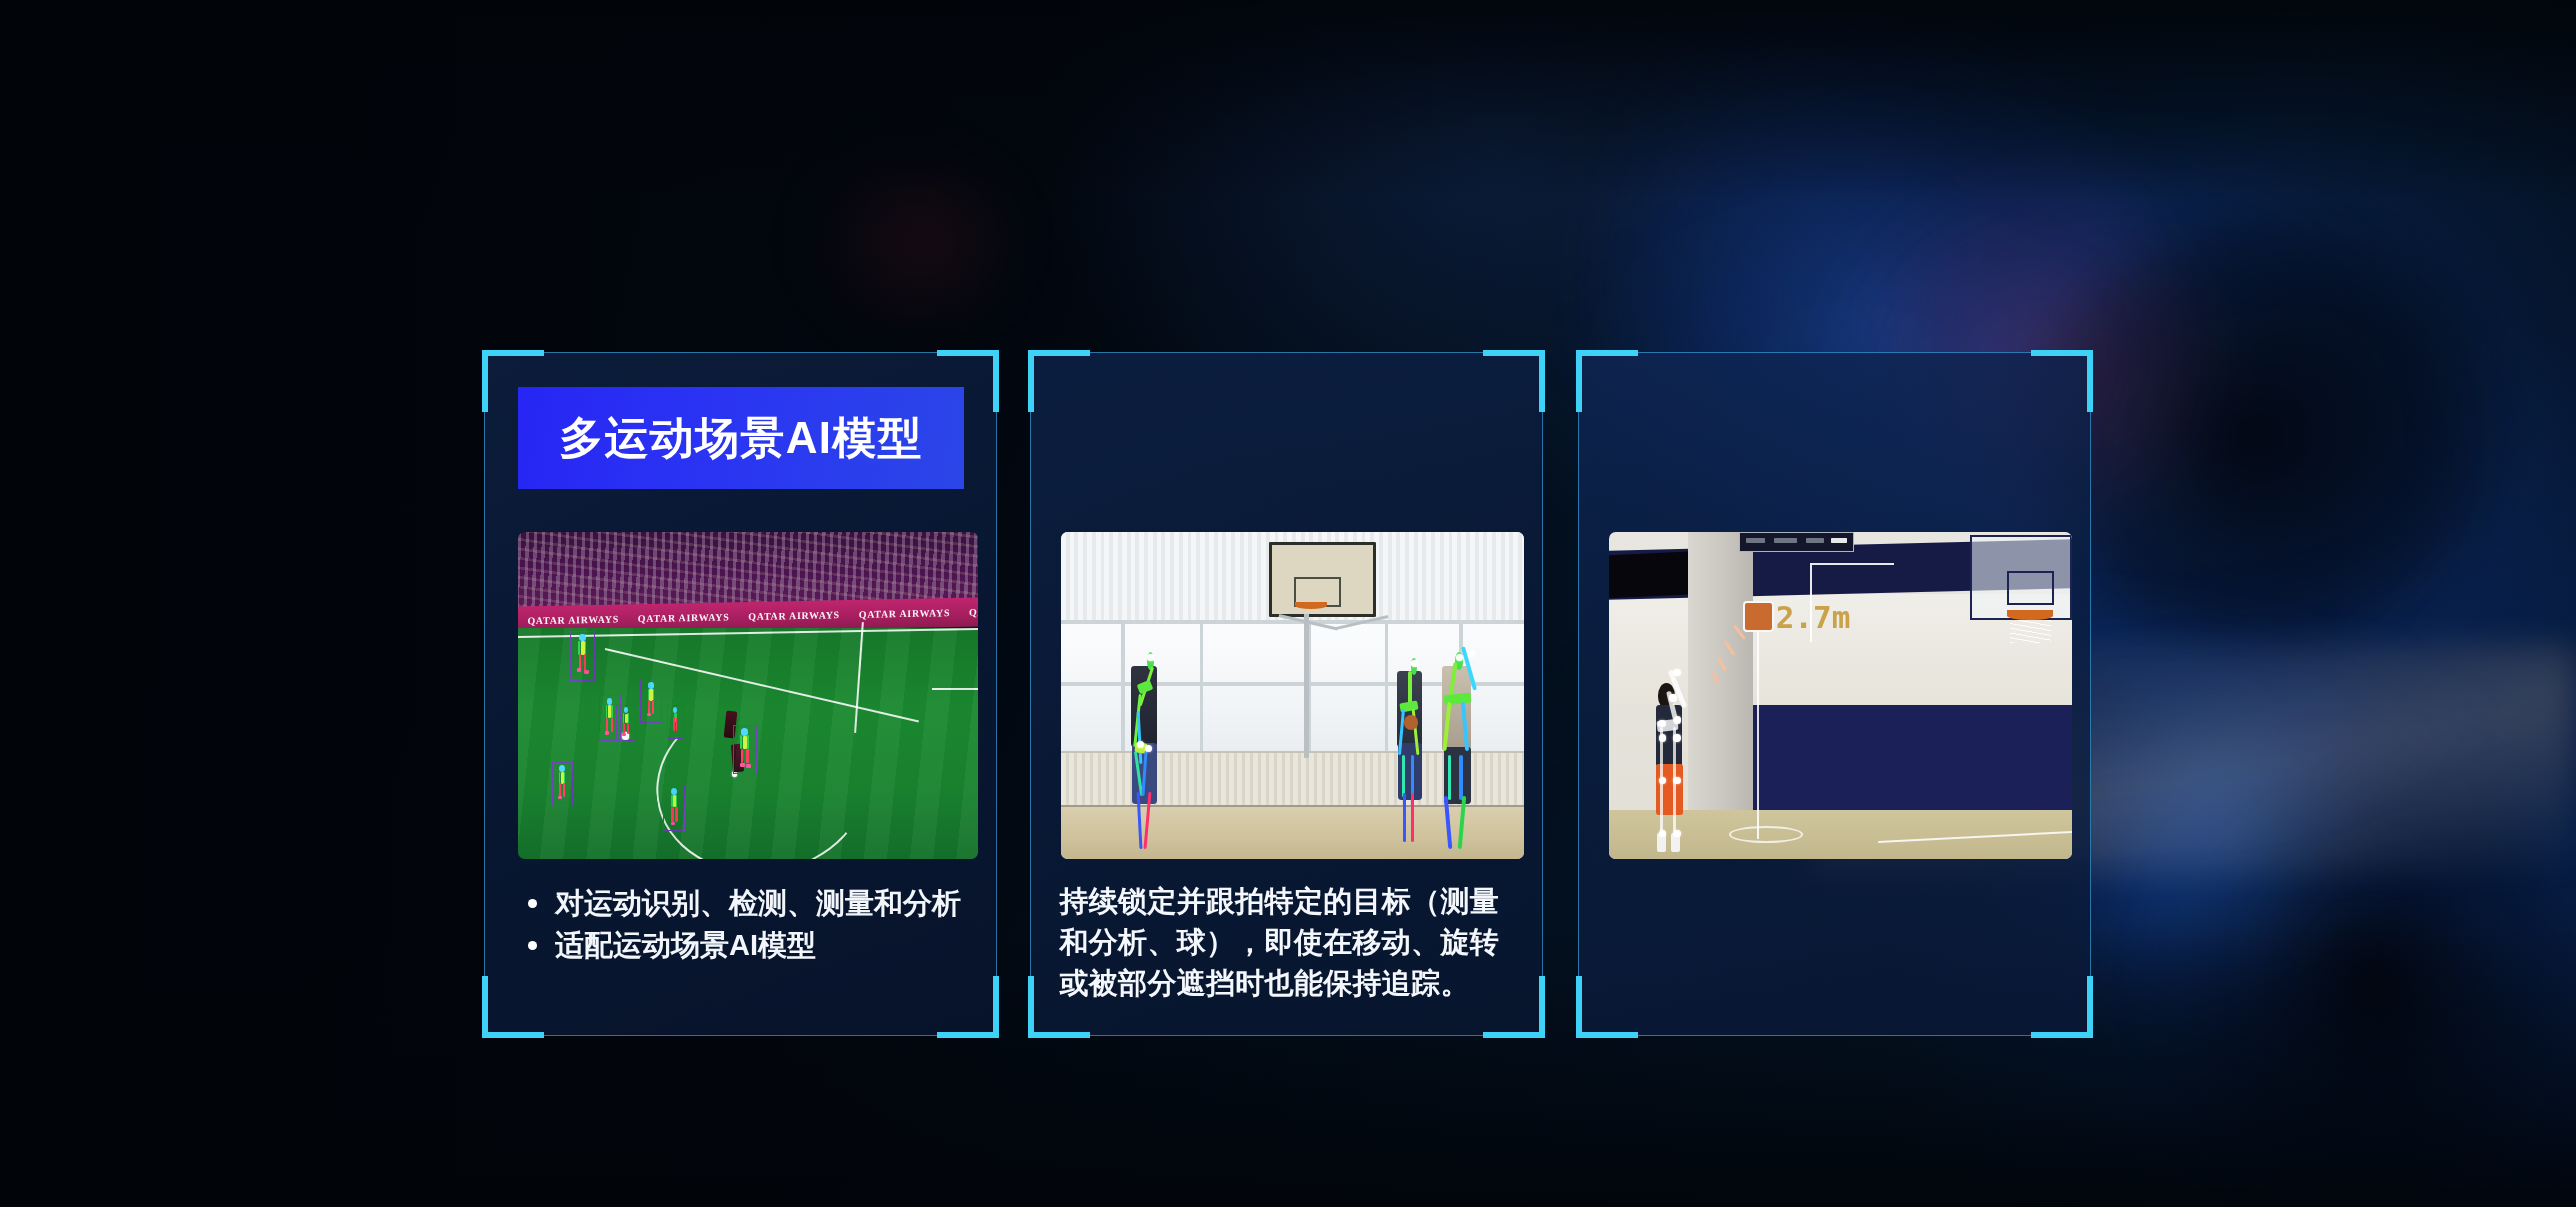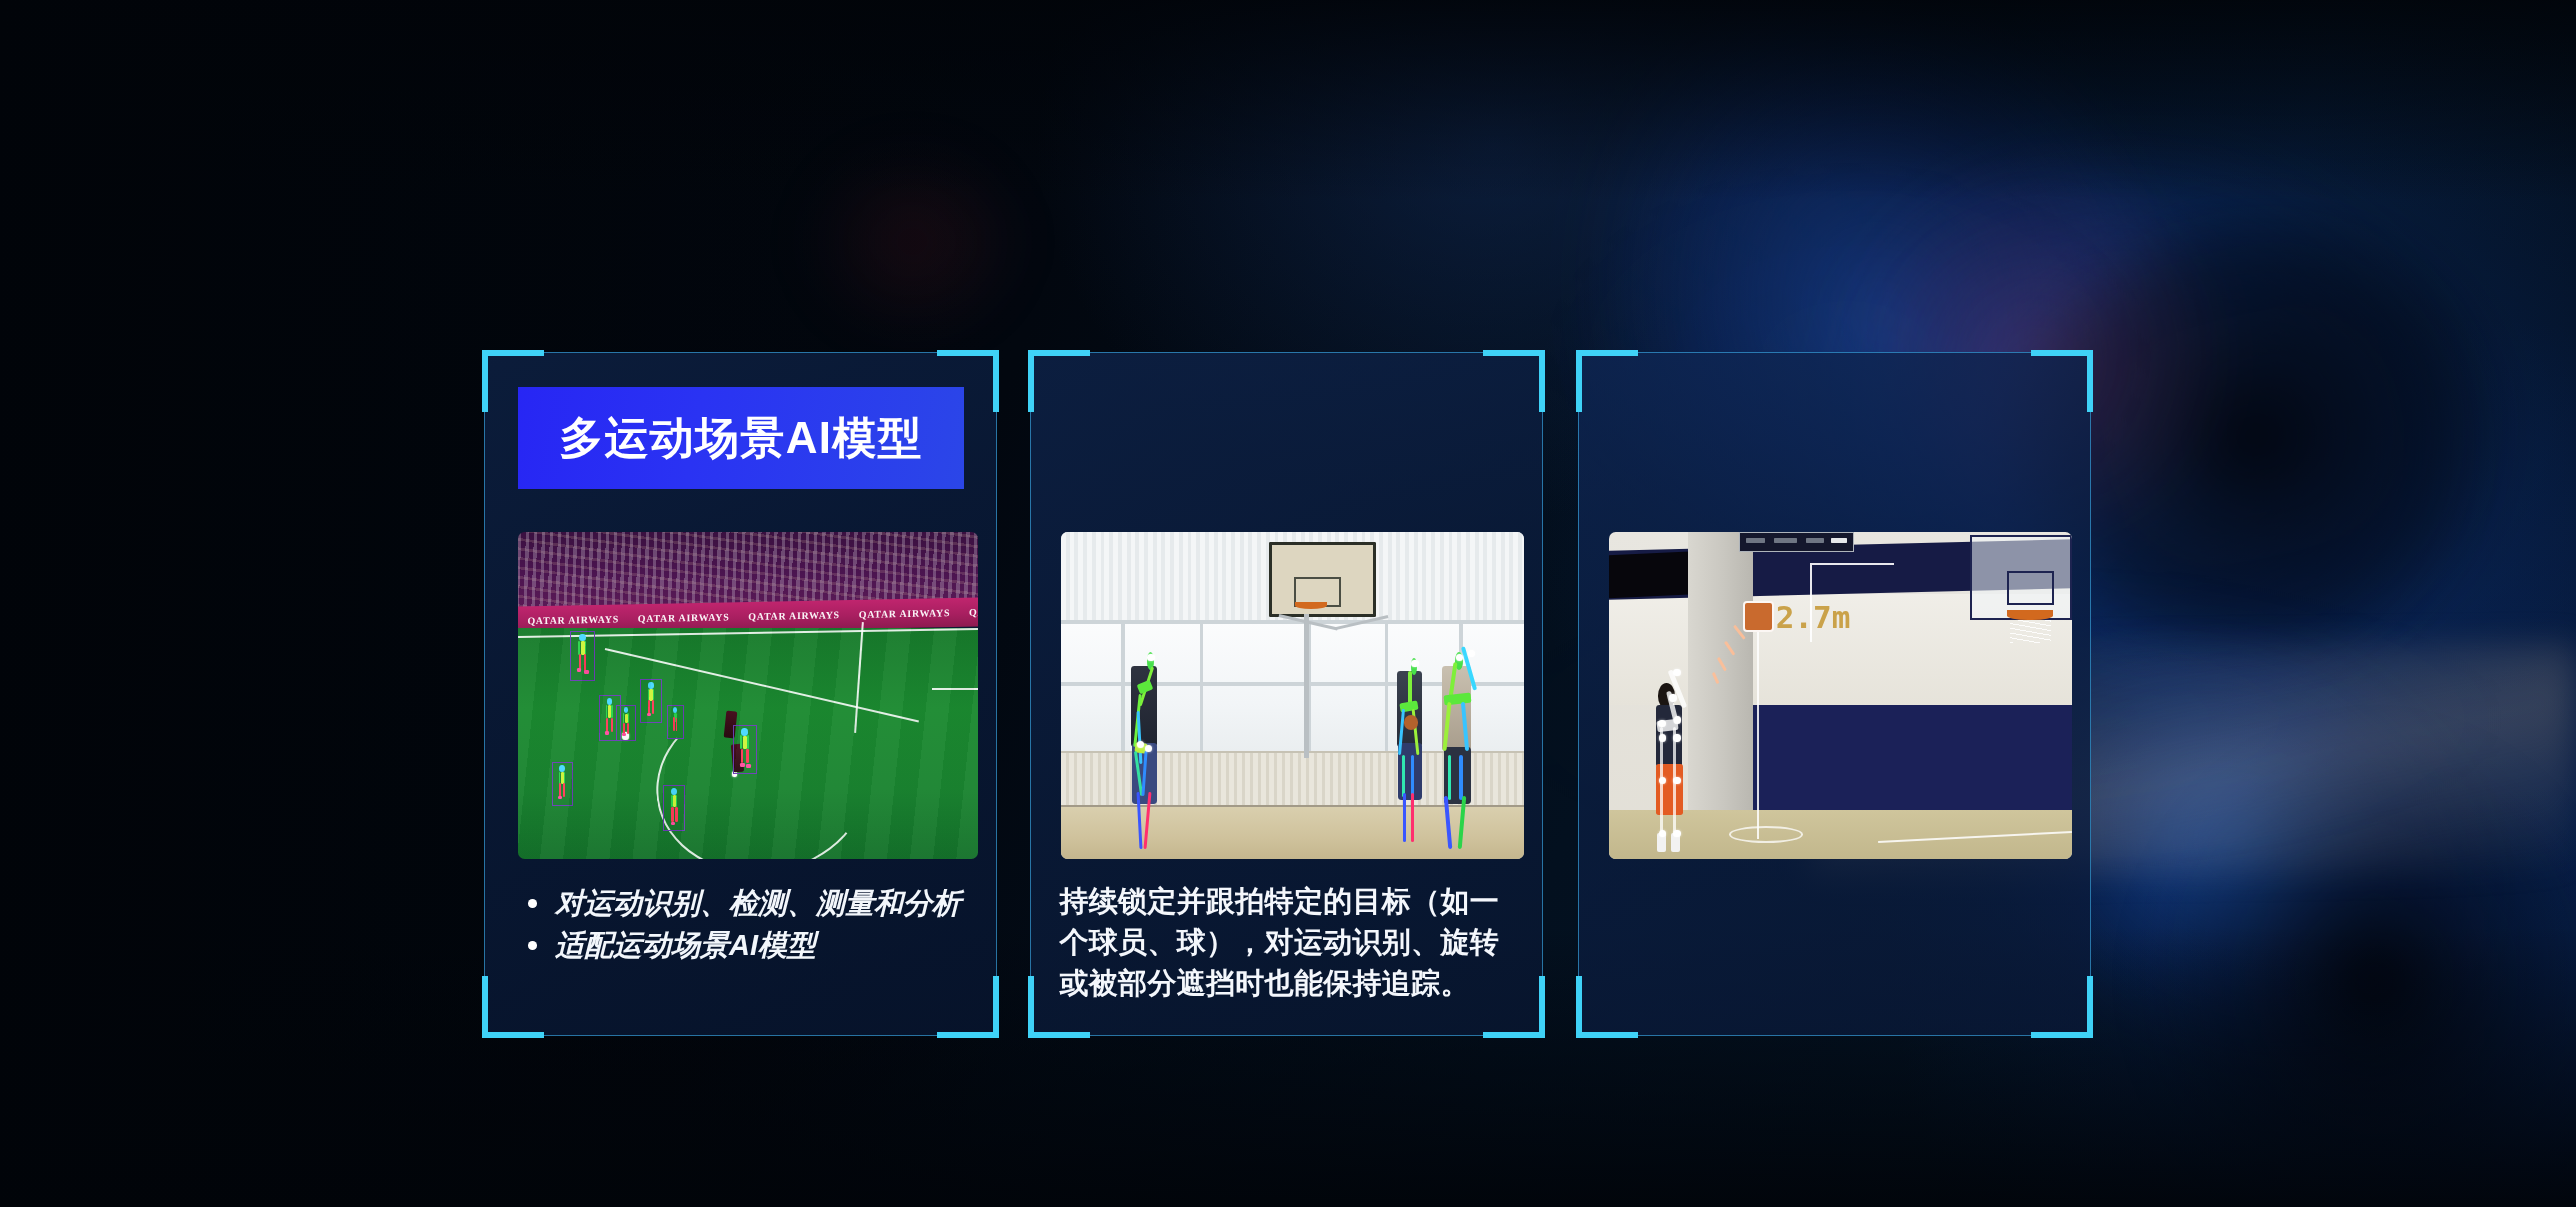--- a/index.html
+++ b/index.html
@@ -162,21 +162,21 @@
   
   .card-media{
     position:absolute; left:34px; top:180px; width:460px; height:327px;
     border-radius:6.7px; overflow:hidden; background:#0b1a33;
   }
   .card-2 .card-media,.card-3 .card-media{ left:31px; width:463px; }
 
   
   .card-body{ position:absolute; left:35px; right:27px; top:530px; }
 
-  ul.bullets{ list-style:none;font-style:italic; }
+  ul.bullets{ list-style:none; }
   ul.bullets li{
     position:relative; padding-left:36px;
     color:#f2f6fb; font-size:29px; line-height:1.45; font-weight:600;
     white-space:nowrap;
   }
   ul.bullets li::before{
     content:""; position:absolute; left:9.4px; top:17.4px;
     width:8.7px; height:8.7px; border-radius:50%; background:#fff;
   }
   .para{
@@ -537,21 +537,21 @@
           <i style="left:30%;top:72%;width:6%;height:26%;background:#3a56ff;transform:rotate(-5deg);"></i>
           <i style="left:52%;top:72%;width:6%;height:26%;background:#2bd44a;transform:rotate(5deg);"></i>
           <span class="ct-kp" style="left:45%;top:2%;"></span>
           <span class="ct-kp" style="left:63%;top:0%;"></span>
         </div>
         <div style="position:absolute;left:74%;top:56%;width:14.8px;height:14.8px;border-radius:50%;background:#b2622c;"></div>
       </div>
     </div>
 
     <div class="card-body">
-      <p class="para">持续锁定并跟拍特定的目标（如一个球员、球），对运动识别、旋转或被部分遮挡时也能保持追踪。</p>
+      <p class="para">持续锁定并跟拍特定的目标（测量和分析、球），即使在移动、旋转或被部分遮挡时也能保持追踪。</p>
     </div>
   </div>
 
   <div class="card card-3">
     <div class="card-panel"></div>
     <div class="card-outline"></div>
     <div class="br br-tl">
         <i class="h"></i>
         <i class="v"></i>
       </div>

